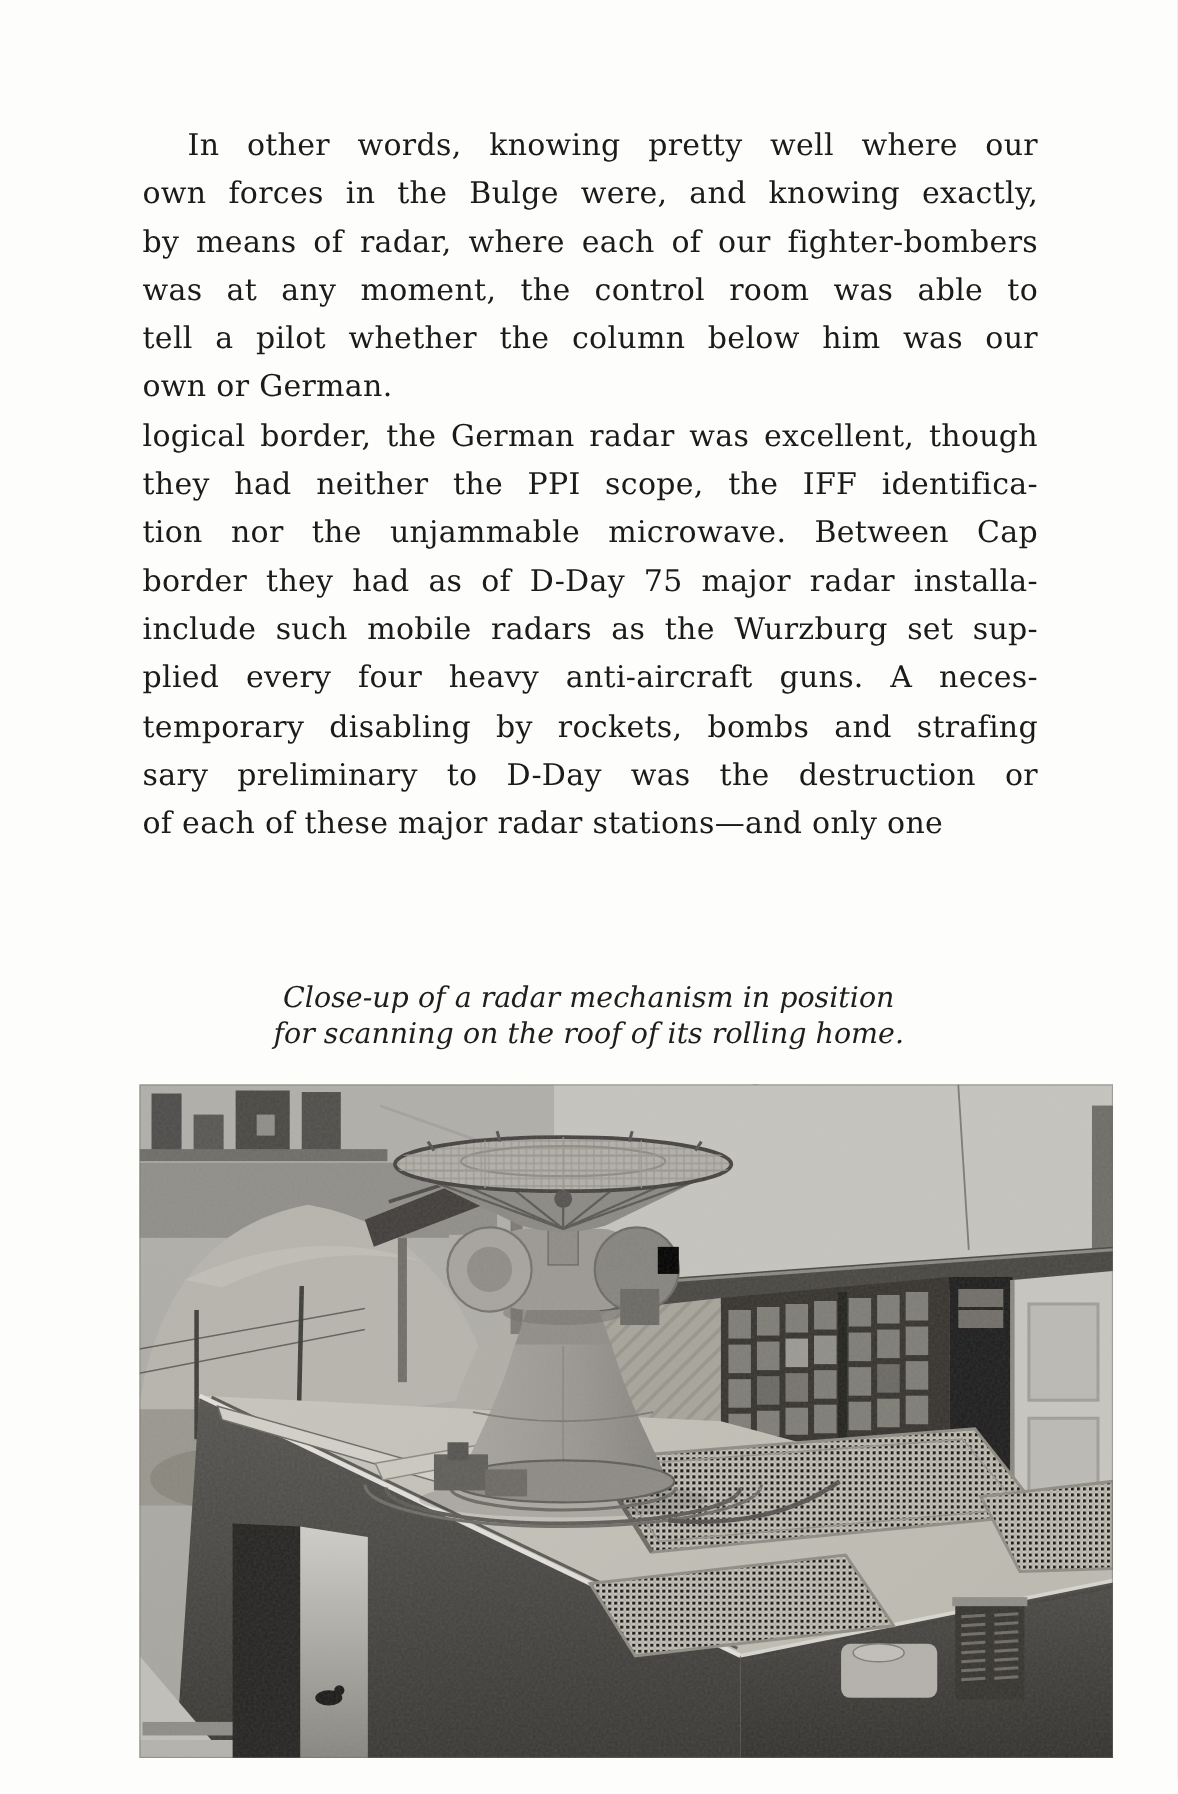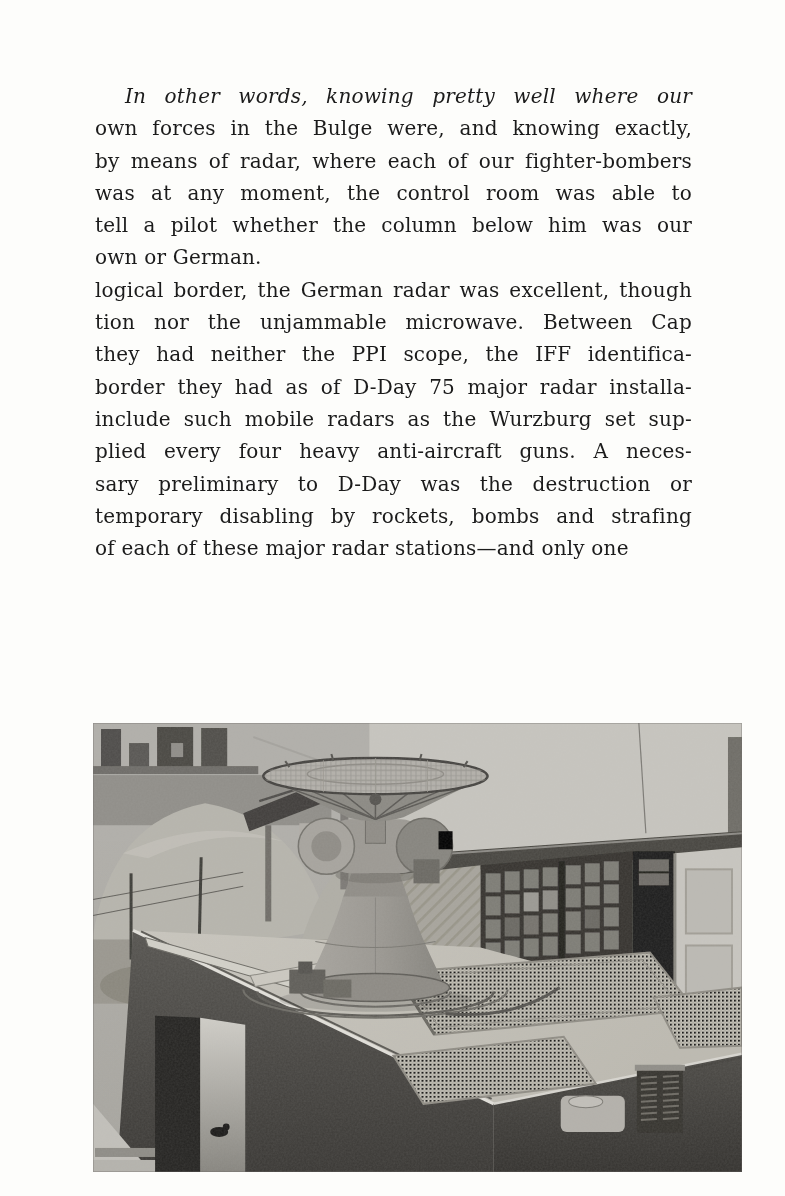--- a/index.html
+++ b/index.html
@@ -8,21 +8,21 @@
     background:#fdfdfb; overflow:hidden;
     font-family:"DejaVu Serif", serif; color:#1b1b1b;
   }
   .textblock { position:absolute; left:95px; top:80px; width:597px; }
   .jline {
     font-size:20px; line-height:32.3px;
     text-align:justify; text-align-last:justify;
     letter-spacing:0.2px;
   }
   .jline.last { text-align-last:left; }
-  .jline.indent { text-indent:30px;font-style:italic; }
+  .jline.indent { text-indent:30px; }
   .caption {
     position:absolute; left:0; top:653px; width:785px;
     text-align:center; font-style:italic;
     font-size:19px; line-height:24px; color:#1e1e1e;
   }
   .photo {
     position:absolute; left:93px; top:723px; width:649px; height:449px;
     background:#a9a7a1;
   }
   .photo svg { display:block; }
@@ -34,30 +34,34 @@
 
   <div class="textblock">
     <div class="jline indent">In other words, knowing pretty well where our</div>
     <div class="jline">own forces in the Bulge were, and knowing exactly,</div>
     <div class="jline">by means of radar, where each of our fighter-bombers</div>
     <div class="jline">was at any moment, the control room was able to</div>
     <div class="jline">tell a pilot whether the column below him was our</div>
     <div class="jline last">own or German.</div>
 
     <div class="jline">logical border, the German radar was excellent, though</div>
+    <div class="jline">they had neither the PPI scope, the IFF identifica-</div>
     <div class="jline">tion nor the unjammable microwave. Between Cap</div>
-    <div class="jline">they had neither the PPI scope, the IFF identifica-</div>
     <div class="jline">border they had as of D-Day 75 major radar installa-</div>
     <div class="jline">include such mobile radars as the Wurzburg set sup-</div>
     <div class="jline">plied every four heavy anti-aircraft guns. A neces-</div>
+    <div class="jline">temporary disabling by rockets, bombs and strafing</div>
     <div class="jline">sary preliminary to D-Day was the destruction or</div>
-    <div class="jline">temporary disabling by rockets, bombs and strafing</div>
     <div class="jline last">of each of these major radar stations—and only one</div>
   </div>
 
+  <div class="caption">
+    <div>Close-up of a radar mechanism in position</div>
+    <div>for scanning on the roof of its rolling home.</div>
+  </div>
 
   <div class="photo">
     <svg width="649" height="449" viewBox="0 0 648 448" preserveAspectRatio="none">
       <defs>
         <linearGradient id="sky" x1="0" y1="0" x2="0" y2="1">
           <stop offset="0" stop-color="#b4b2ad"></stop>
             <stop offset="1" stop-color="#a7a59f"></stop>
         </linearGradient>
         <linearGradient id="roofg" x1="0" y1="0" x2="1" y2="0.3">
           <stop offset="0" stop-color="#c9c6be"></stop>

